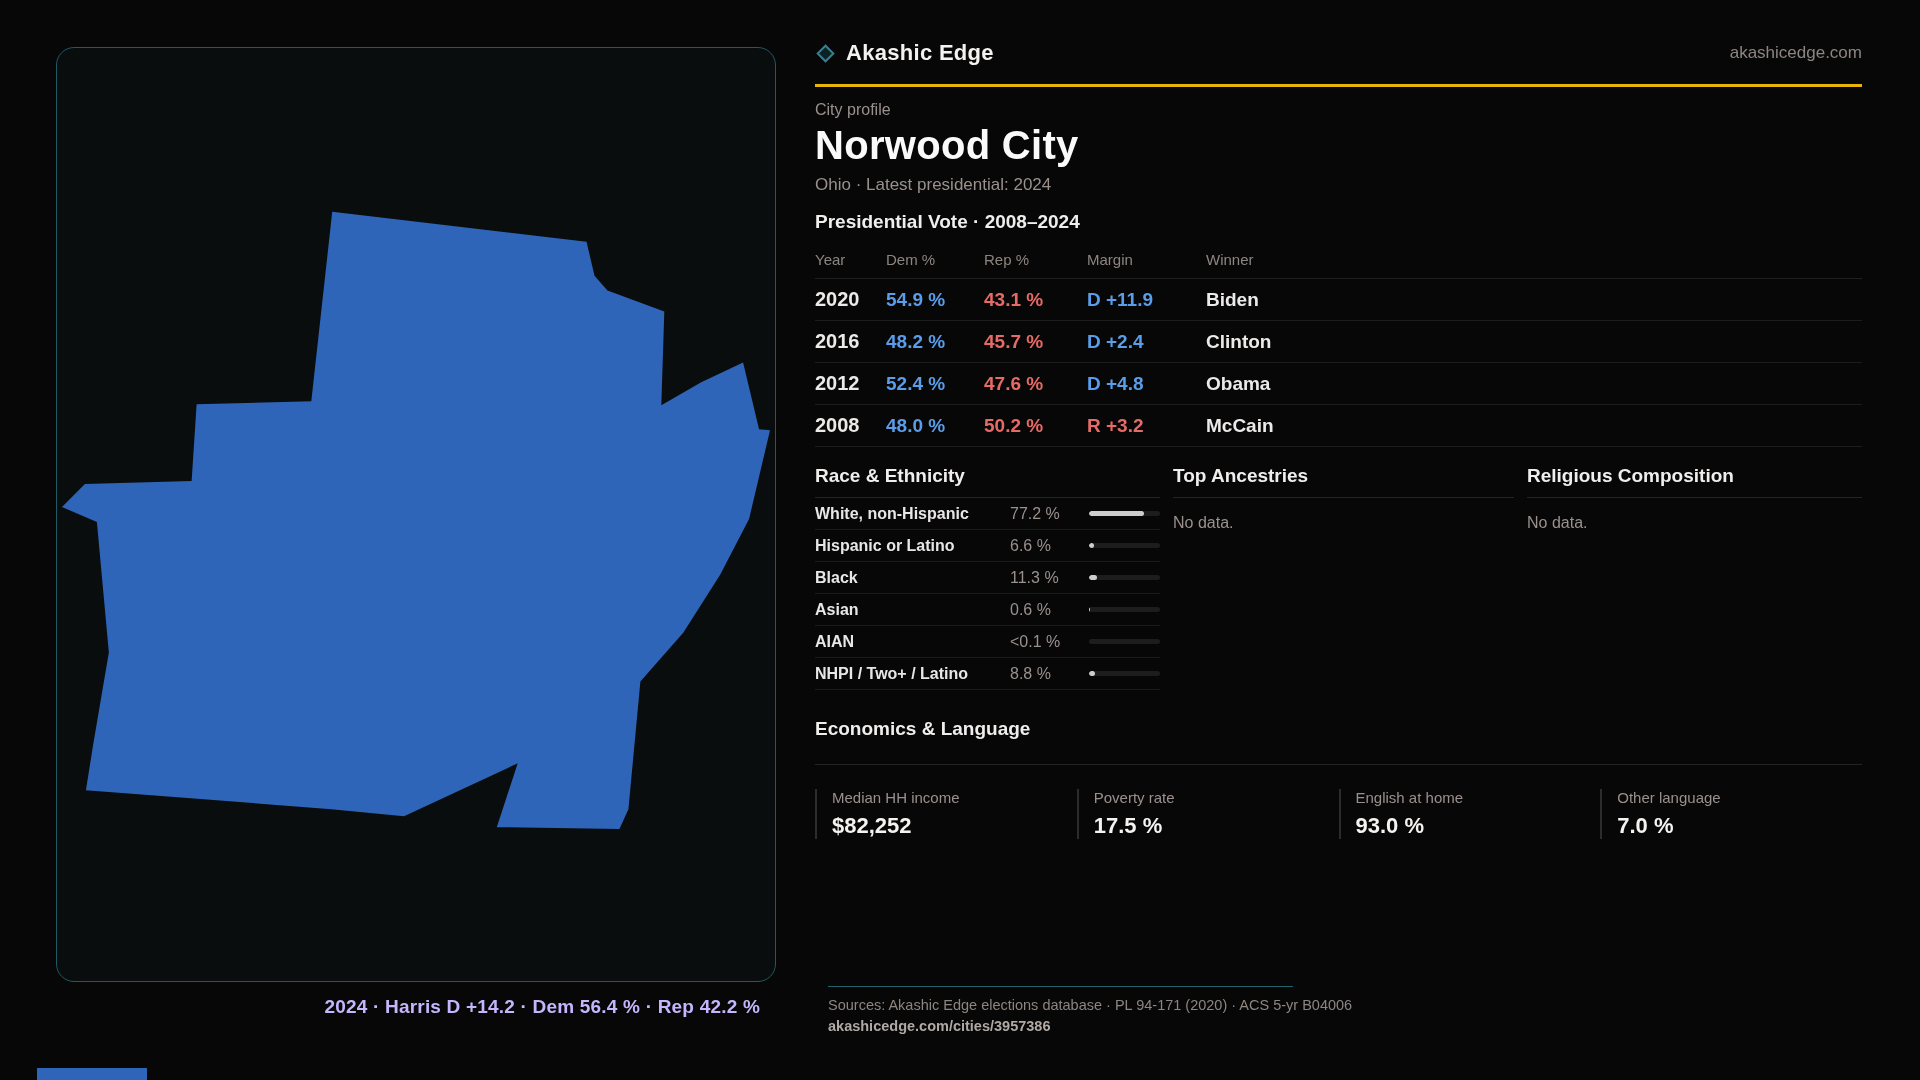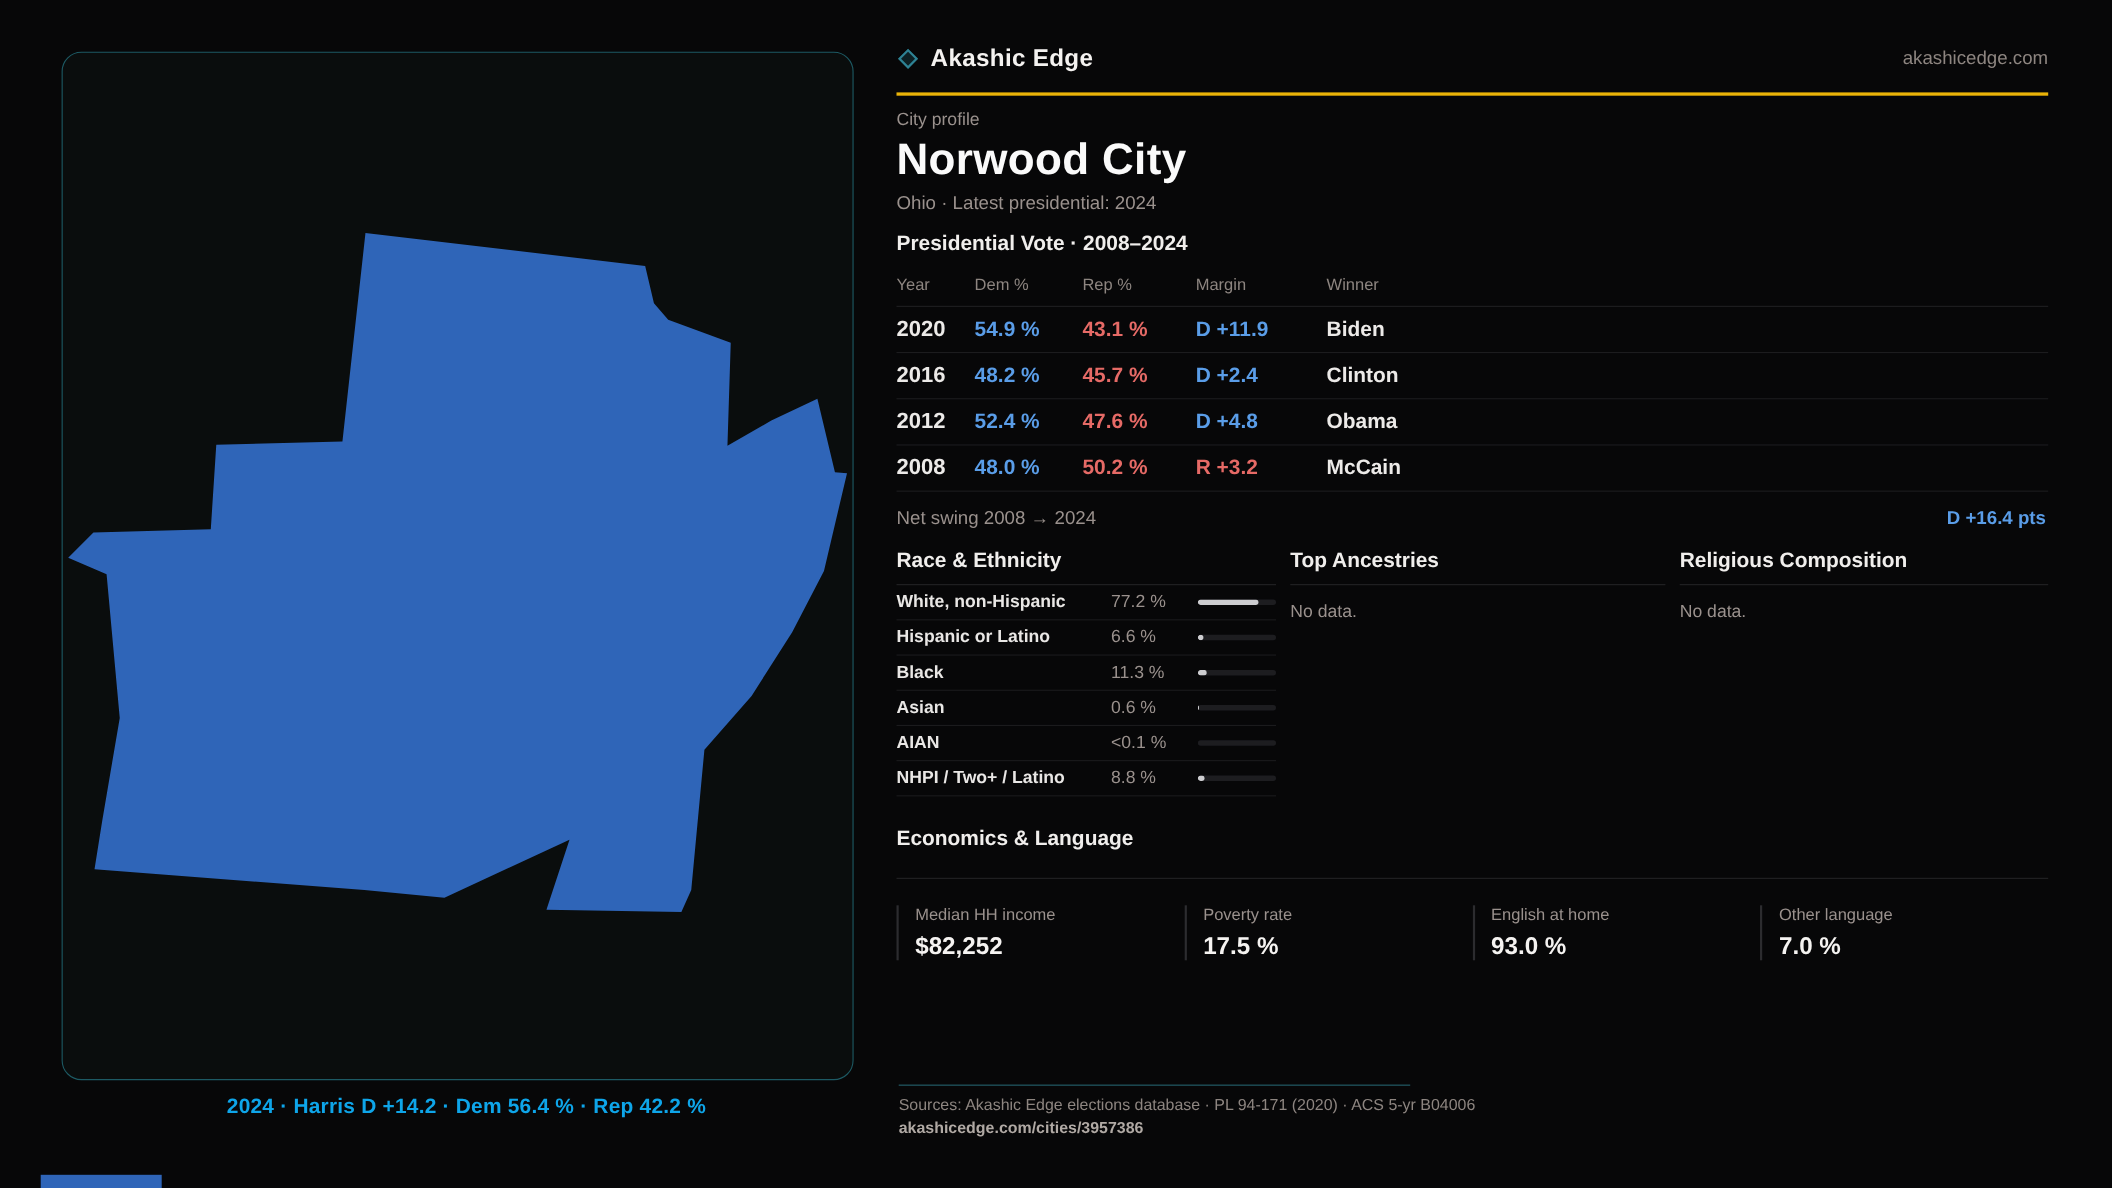--- a/index.html
+++ b/index.html
@@ -16,22 +16,22 @@
   .map-panel {
     position:absolute; left:56px; top:47px;
     width:720px; height:935px;
     background:#0a0d0d;
     border:1px solid #1d5a64;
     border-radius:18px;
     overflow:hidden;
   }
   .map-panel svg { display:block; width:100%; height:100%; }
   .map-caption {
-    position:absolute; left:64px; top:996px; width:720px;
-    text-align:center; font-size:19px; font-weight:600; color:#0ea5e9;
+    position:absolute; left:40px; top:996px; width:720px;
+    text-align:right; font-size:19px; font-weight:600; color:#c4b5fd;
     letter-spacing:.2px;
   }
   .bottom-strip {
     position:absolute; left:37px; top:1068px; width:110px; height:12px;
     background:#2f65b8;
   }
 
   
   .content { position:absolute; left:815px; top:40px; width:1047px; height:1020px; }
 
@@ -83,21 +83,21 @@
 
   
   .econ-heading { margin-top:28px; font-size:19px; font-weight:bold; color:#f0eeec;
     padding-bottom:24px; border-bottom:1px solid #232325; }
   .stats { margin-top:24px; display:grid; grid-template-columns:repeat(4,1fr); }
   .stat { border-left:2px solid #2c2c2f; padding-left:15px; }
   .stat-label { font-size:15px; color:#9a918d; }
   .stat-value { margin-top:7px; font-size:22px; font-weight:bold; color:#f5f3f1; }
 
   
-  .footer { position:absolute; left:2px; top:946px; }
+  .footer { position:absolute; left:13px; top:946px; }
   .footer-rule { width:465px; border-top:1px solid #24626e; }
   .footer-sources { margin-top:10px; font-size:14.5px; color:#8d8580; white-space:nowrap; }
   .footer-permalink { margin-top:5px; font-size:14.5px; font-weight:bold; color:#b0a9a4; }
 </style>
 </head>
 <body>
 
 <div class="map-panel">
   <svg viewBox="0 0 720 935" preserveAspectRatio="xMidYMid meet">
     <polygon fill="#2f65b8" points="276,164 531,194 539,228 552,243 609,264 606,358 646,335 688,315 704,382 715,383 694,472 665,528 628,586 585,635 573,763 564,783 441,781 462,717 348,770 275,763 29,744 36,700 52,606 40,475 5,460 28,437 135,434 140,357 255,354"></polygon>
@@ -160,24 +160,20 @@
 
       <div class="vote-row">
         <span class="cell-year">2008</span>
         <span class="cell-dem">48.0 %</span>
         <span class="cell-rep">50.2 %</span>
         <span class="cell-margin rep">R +3.2</span>
         <span class="cell-winner">McCain</span>
       </div>
     </div>
 
-  <div class="net-swing">
-    <span class="net-swing-label">Net swing 2008 → 2024</span>
-    <span class="net-swing-value">D +16.4 pts</span>
-  </div>
 
   <div class="cols">
 
     <div>
       <div class="col-heading">Race &amp; Ethnicity</div>
       <div>
 
           <div class="race-row">
             <span class="race-label">White, non-Hispanic</span>
             <span class="race-value">77.2 %</span>

